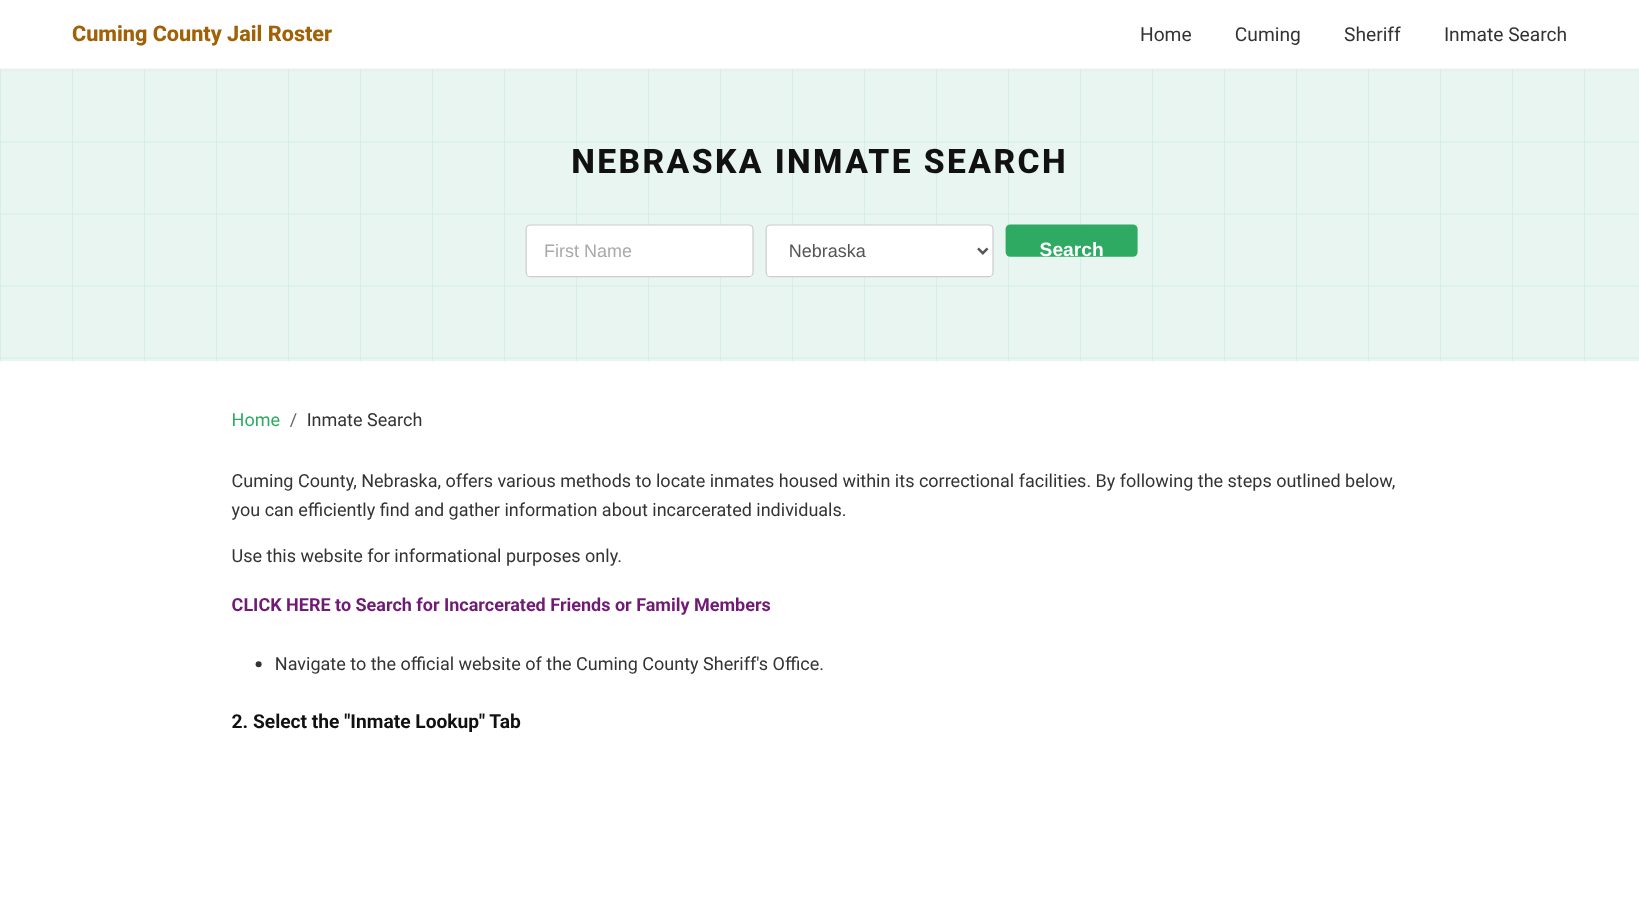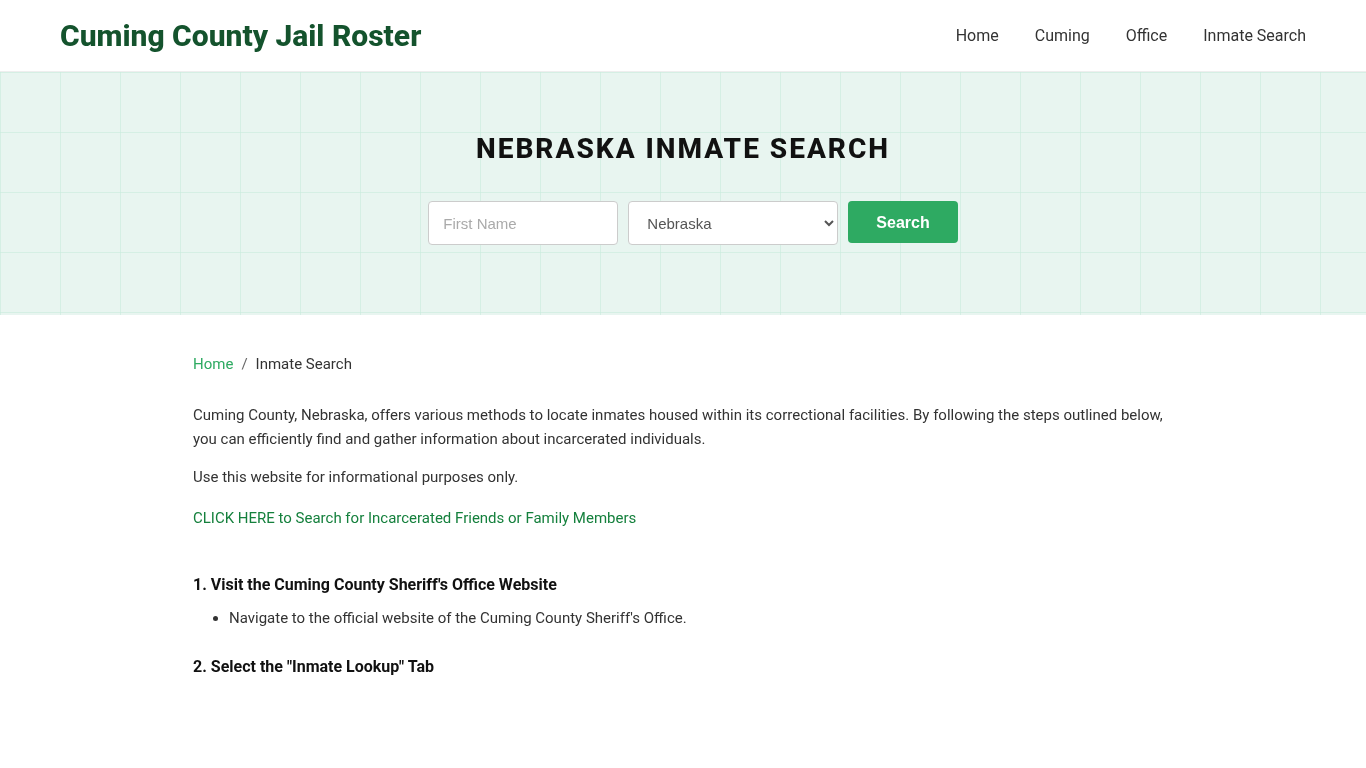--- a/index.html
+++ b/index.html
@@ -19,23 +19,23 @@
     .site-header {
       display: flex;
       align-items: center;
       justify-content: space-between;
       padding: 18px 60px;
       background: #fff;
       border-bottom: 1px solid #eee;
     }
 
     .site-title {
-      font-size: 30px;
+      font-size: 18px;
       font-weight: 800;
-      color: #14532d;
+      color: #a16207;
       text-decoration: none;
     }
 
     .site-nav {
       display: flex;
       gap: 36px;
       list-style: none;
     }
 
     .site-nav a {
@@ -82,30 +82,30 @@
       color: #555;
       outline: none;
     }
 
     .search-form input {
       width: 190px;
       margin-left: 20px;
     }
 
     .search-form select {
-      width: 210px;
+      width: 190px;
       cursor: pointer;
     }
 
     .search-form input::placeholder {
       color: #aaa;
     }
 
     .search-btn {
-      height: 42px;
+      height: 27px;
       padding: 13px 28px;
       background: #2eaa62;
       color: #fff;
       border: none;
       border-radius: 4px;
       font-size: 16px;
       font-weight: 600;
       cursor: pointer;
     }
 
@@ -149,22 +149,22 @@
 
     .intro-text {
       font-size: 15px;
       color: #333;
       margin-bottom: 14px;
       line-height: 1.6;
     }
 
     .cta-link {
       display: inline-block;
-      color: #15803d;
-      font-weight: 400;
+      color: #701a75;
+      font-weight: 700;
       text-decoration: none;
       font-size: 15px;
       margin-bottom: 28px;
       margin-top: 6px;
     }
 
     .step-heading {
       font-size: 16px;
       font-weight: 700;
       color: #111;
@@ -187,21 +187,21 @@
 </head>
 <body>
 
 <header class="site-header">
   <a class="site-title">Cuming County Jail Roster</a>
   <nav>
     <ul class="site-nav">
 
     <li><a href="#">Home</a></li>
         <li><a href="#">Cuming</a></li>
-        <li><a href="#">Office</a></li>
+        <li><a href="#">Sheriff</a></li>
         <li><a href="#">Inmate Search</a></li>
       </ul>
   </nav>
 </header>
 
 <section class="hero-banner">
   <h1 class="hero-title">NEBRASKA INMATE SEARCH</h1>
   <form class="search-form">
     <input type="text" class="first-name-input" placeholder="First Name" style="">
     <select>
@@ -224,20 +224,19 @@
 
   
   <p class="intro-text">Cuming County, Nebraska, offers various methods to locate inmates housed within its correctional facilities. By following the steps outlined below, you can efficiently find and gather information about incarcerated individuals.</p>
   <p class="intro-text">Use this website for informational purposes only.</p>
 
   
   <a class="cta-link" href="#">CLICK HERE to Search for Incarcerated Friends or Family Members</a>
 
   
   <div id="steps-container">
-      <p class="step-heading">1. Visit the Cuming County Sheriff's Office Website</p>
       <ul class="step-list">
         <li>Navigate to the official website of the Cuming County Sheriff's Office.</li>
       </ul>
       <p class="step-heading">2. Select the "Inmate Lookup" Tab</p>
     </div>
 
 </main>
 
 </body></html>

